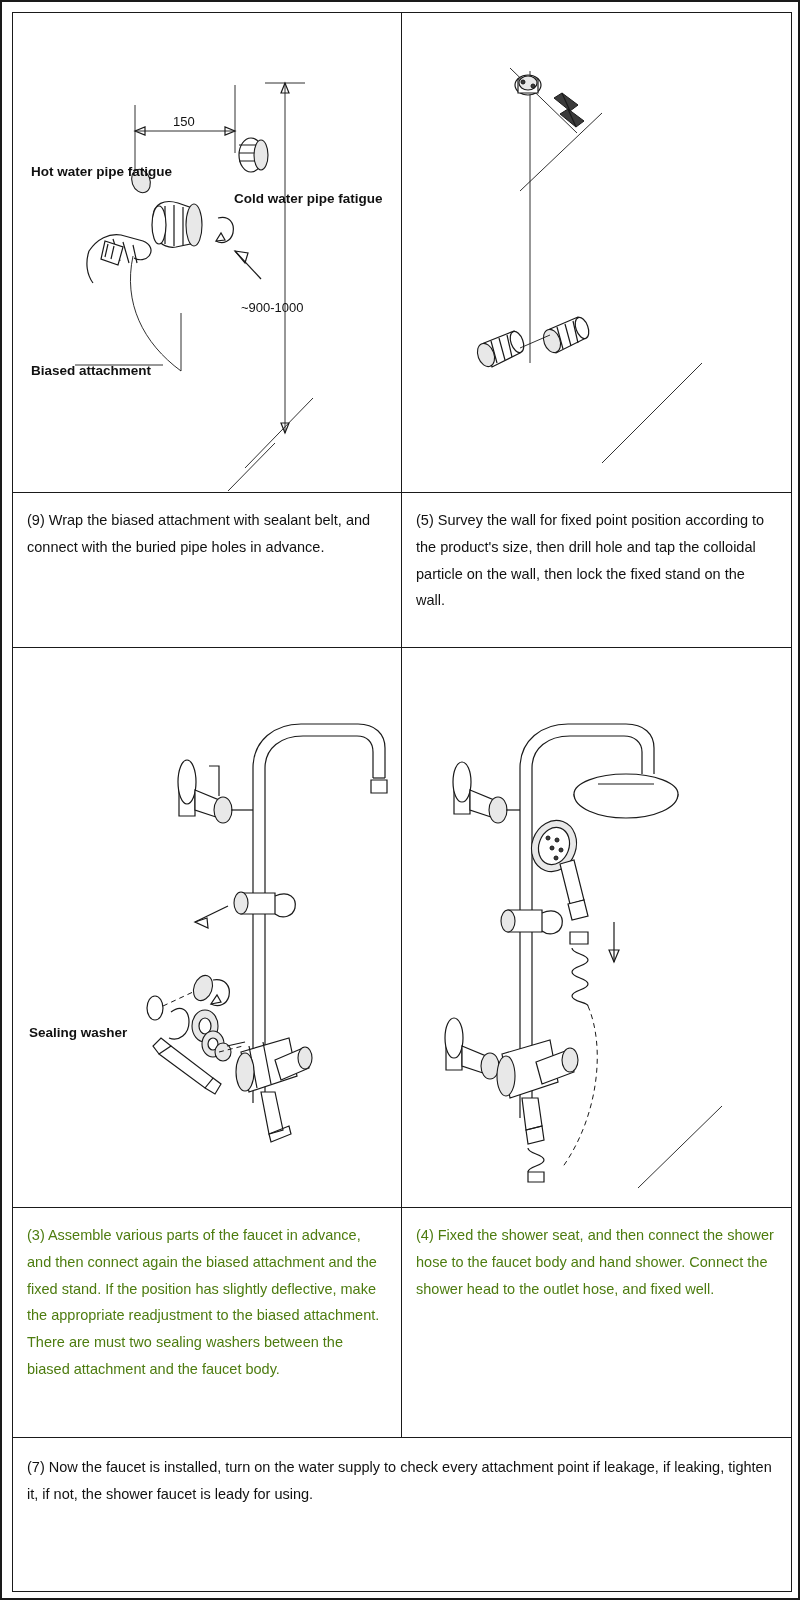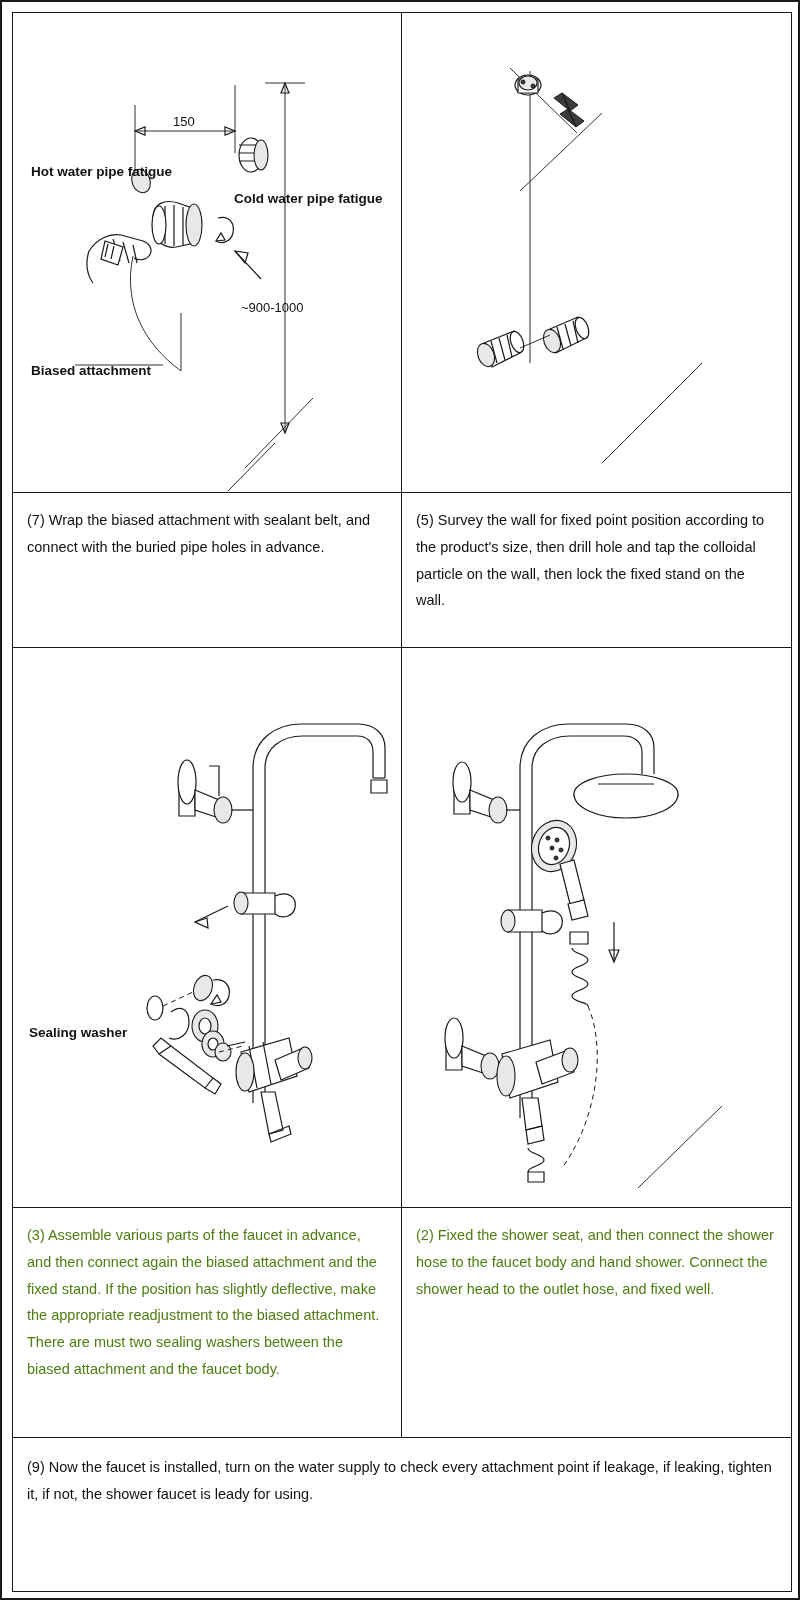--- a/index.html
+++ b/index.html
@@ -239,21 +239,21 @@
             <ellipse class="fillg" cx="150" cy="328" rx="8" ry="12" transform="rotate(-20 150 328)"></ellipse>
             <ellipse class="fillw" cx="180" cy="315" rx="6" ry="11" transform="rotate(-20 180 315)"></ellipse>
           </g>
 
           <path class="ln-thin" d="M118 335 L148 322"></path>
         </svg>
       </div>
     </div>
 
     <div class="row">
-      <div class="cell cap">(7) Wrap the biased attachment with sealant belt, and connect with the buried pipe holes in advance.</div>
+      <div class="cell cap">(9) Wrap the biased attachment with sealant belt, and connect with the buried pipe holes in advance.</div>
       <div class="cell cap last">(5) Survey the wall for fixed point position according to the product's size, then drill hole and tap the colloidal particle on the wall, then lock the fixed stand on the wall.</div>
     </div>
 
     <div class="row">
 
       <div class="cell art2">
         <svg width="389" height="560" viewBox="0 0 389 560">
 
           <g>
             <path class="ln" d="M240 120 L240 455"></path>
@@ -396,21 +396,21 @@
 
           <path class="ln-dash" d="M186 358 C204 400 196 470 160 520"></path>
 
           <path class="ln-thin" d="M236 540 L320 458"></path>
         </svg>
       </div>
     </div>
 
     <div class="row">
       <div class="cell cap2">(3) Assemble various parts of the faucet in advance, and then connect again the biased attachment and the fixed stand. If the position has slightly deflective, make the appropriate readjustment to the biased attachment. There are must two sealing washers between the biased attachment and the faucet body.</div>
-      <div class="cell cap2 last">(2) Fixed the shower seat, and then connect the shower hose to the faucet body and hand shower. Connect the shower head to the outlet hose, and fixed well.</div>
+      <div class="cell cap2 last">(4) Fixed the shower seat, and then connect the shower hose to the faucet body and hand shower. Connect the shower head to the outlet hose, and fixed well.</div>
     </div>
 
     <div class="row last">
-      <div class="cell capfull last">(9) Now the faucet is installed, turn on the water supply to check every attachment point if leakage, if leaking, tighten it, if not, the shower faucet is leady for using.</div>
+      <div class="cell capfull last">(7) Now the faucet is installed, turn on the water supply to check every attachment point if leakage, if leaking, tighten it, if not, the shower faucet is leady for using.</div>
     </div>
 
   </div>
 </div>
 
 </body></html>

